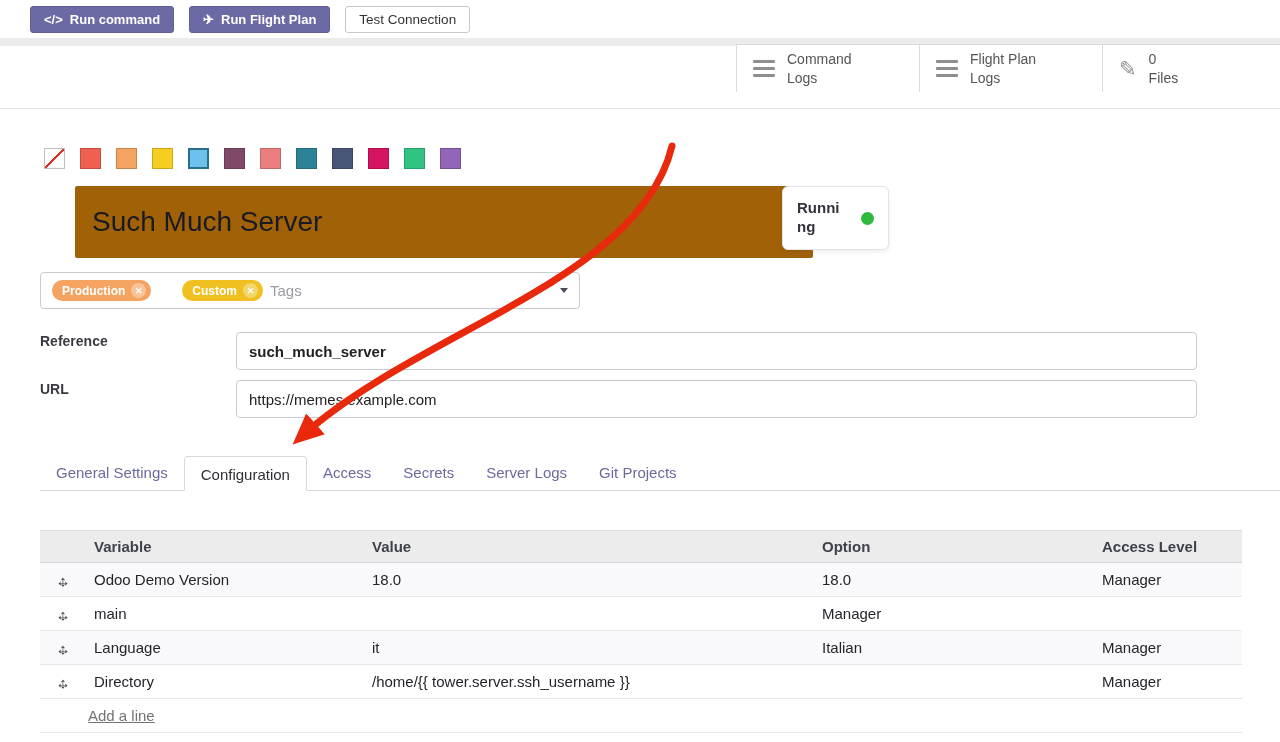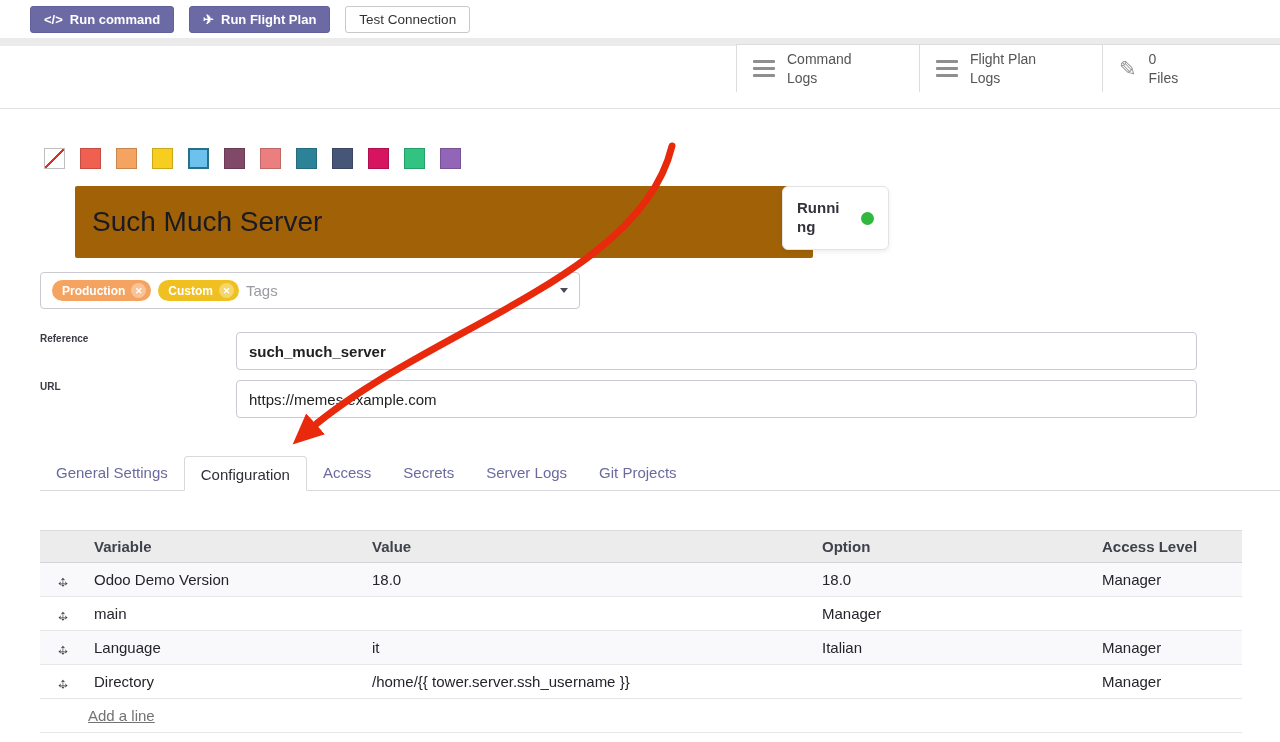--- a/index.html
+++ b/index.html
@@ -40,21 +40,21 @@
   .status-dot { width:13px; height:13px; border-radius:50%; flex:none; }
 
   
   .tags-box { position:absolute; left:40px; top:272px; width:540px; height:37px; border:1px solid #cacad2; border-radius:4px; display:flex; align-items:center; gap:7px; padding:0 11px; background:#fff; cursor:text; }
   .tag-pill { display:inline-flex; align-items:center; gap:6px; color:#fff; font-size:12px; font-weight:700; padding:3px 5px 3px 10px; border-radius:20px; white-space:nowrap; }
   .tag-x { width:15px; height:15px; border-radius:50%; background:rgba(255,255,255,.35); color:#fff; font-size:9px; display:flex; align-items:center; justify-content:center; cursor:pointer; }
   .tags-ph { color:#9a9aa2; font-size:15px; }
   .tags-caret { margin-left:auto; width:0; height:0; border-left:4.5px solid transparent; border-right:4.5px solid transparent; border-top:5px solid #4a4a55; cursor:pointer; }
 
   
-  .fld-label { position:absolute; left:40px; font-size:10px; font-weight:700; color:#3a3a44; }
+  .fld-label { position:absolute; left:40px; font-size:14px; font-weight:700; color:#3a3a44; }
   .lbl-ref { top:333px; }
   .lbl-url { top:381px; }
   .txt { position:absolute; left:236px; width:961px; height:38px; border:1px solid #cacad2; border-radius:4px; font-size:15px; color:#222; padding:0 12px; font-family:inherit; background:#fff; }
   .txt-ref { top:332px;font-weight:bold; }
   .txt-url { top:380px; }
 
   
   .tabs { position:absolute; left:40px; right:0; top:455px; height:36px; display:flex; align-items:flex-end; border-bottom:1px solid #d9d9dd; }
   .tab { height:35px; line-height:35px; padding:0 16px; font-size:15px; color:#6a6a9f; cursor:pointer; white-space:nowrap; }
   .tab.active { background:#fff; border:1px solid #d9d9dd; border-bottom:1px solid #fff; margin-bottom:-1px; border-radius:4px 4px 0 0; color:#2f2f38; }
@@ -142,21 +142,21 @@
   <div class="status-card">
     <span class="status-label">Running</span>
     <span class="status-dot" style="background: rgb(46, 184, 60);"></span>
   </div>
 
   <div class="tags-box">
     <span class="tag-pill" style="background: rgb(244, 164, 96);">
       <span>Production</span>
       <span class="tag-x">✕</span>
     </span>
-    <span class="tag-pill" style="background: rgb(240, 192, 32);">
+    <span class="tag-pill" style="background: rgb(240, 192, 32); margin-left: 24px;">
       <span>Custom</span>
       <span class="tag-x">✕</span>
     </span>
     <span class="tags-ph">Tags</span>
     <span class="tags-caret"></span>
   </div>
 
   <div class="fld-label lbl-ref">Reference</div>
   <input class="txt txt-ref" value="such_much_server" style="">
   <div class="fld-label lbl-url">URL</div>

